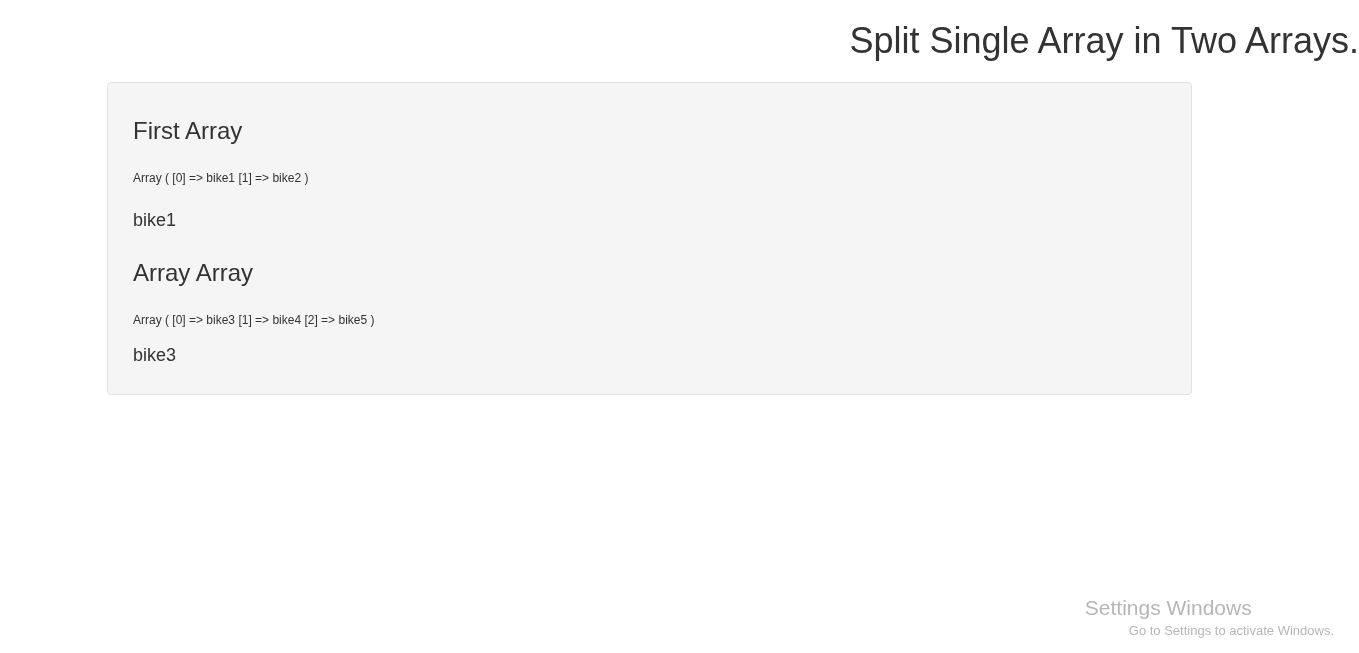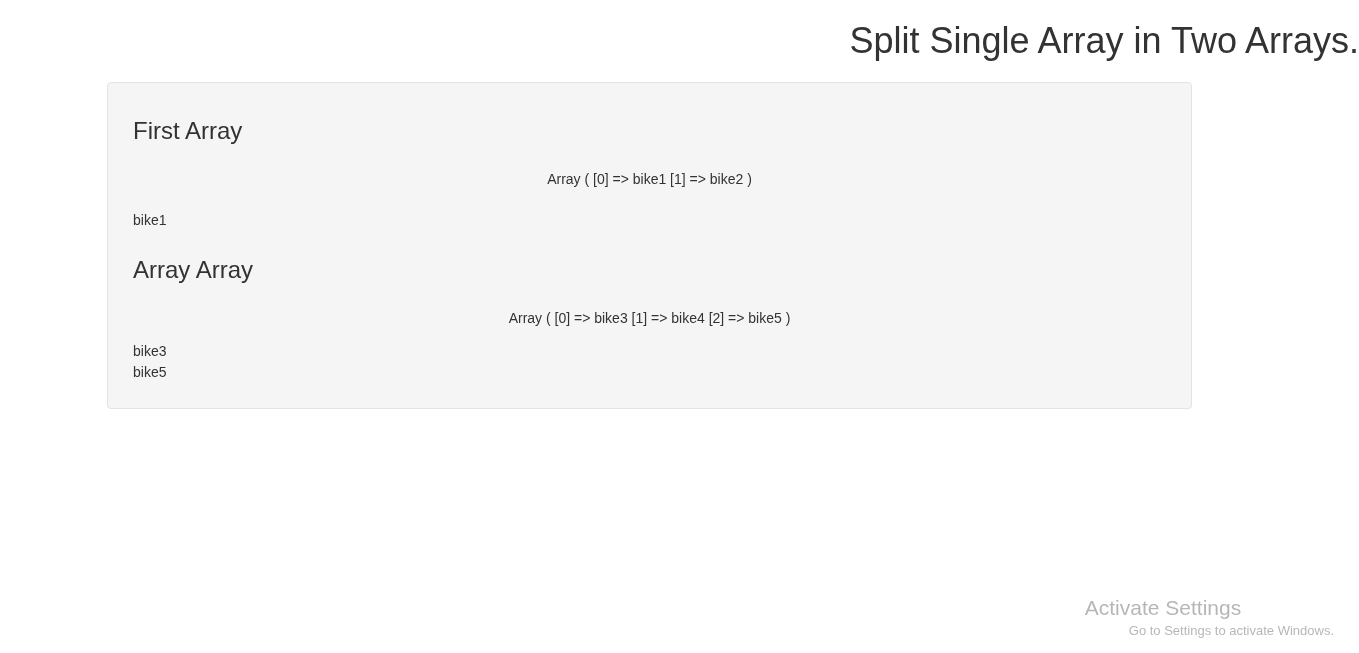--- a/index.html
+++ b/index.html
@@ -35,32 +35,31 @@
       font-size: 24px;
       font-weight: 500;
       color: #333333;
       margin-top: 25px;
       margin-bottom: 10px;
     }
     .section-heading:first-child {
       margin-top: 15px;
     }
     .array-dump {
-      font-size: 14px;
+      font-size: 12px;
       color: #333333;
       margin-top: 25px;
       margin-bottom: 20px;
       line-height: 1.4;
-      text-align: center;
     }
     .array-dump.no-bottom {
       margin-bottom: 13px;
     }
     .array-item {
-      font-size: 14px;
+      font-size: 18px;
       color: #333333;
       line-height: 1.5;
     }
     .items-block {
       margin-bottom: 20px;
     }
     .watermark {
       position: absolute;
       right: 25px;
       bottom: 15px;
@@ -94,21 +93,20 @@
   <div class="items-block">
     <div class="array-item">bike1</div>
   </div>
 
   <h3 class="section-heading">Array Array</h3>
 
   <div class="array-dump no-bottom">Array ( [0] =&gt; bike3 [1] =&gt; bike4 [2] =&gt; bike5 )</div>
 
   <div>
     <div class="array-item">bike3</div>
-    <div class="array-item">bike5</div>
   </div>
 
 </div>
 
 <div class="watermark">
-  <div class="watermark-title">Activate Settings</div>
+  <div class="watermark-title">Settings Windows</div>
   <div class="watermark-sub">Go to Settings to activate Windows.</div>
 </div>
 
 </body></html>

